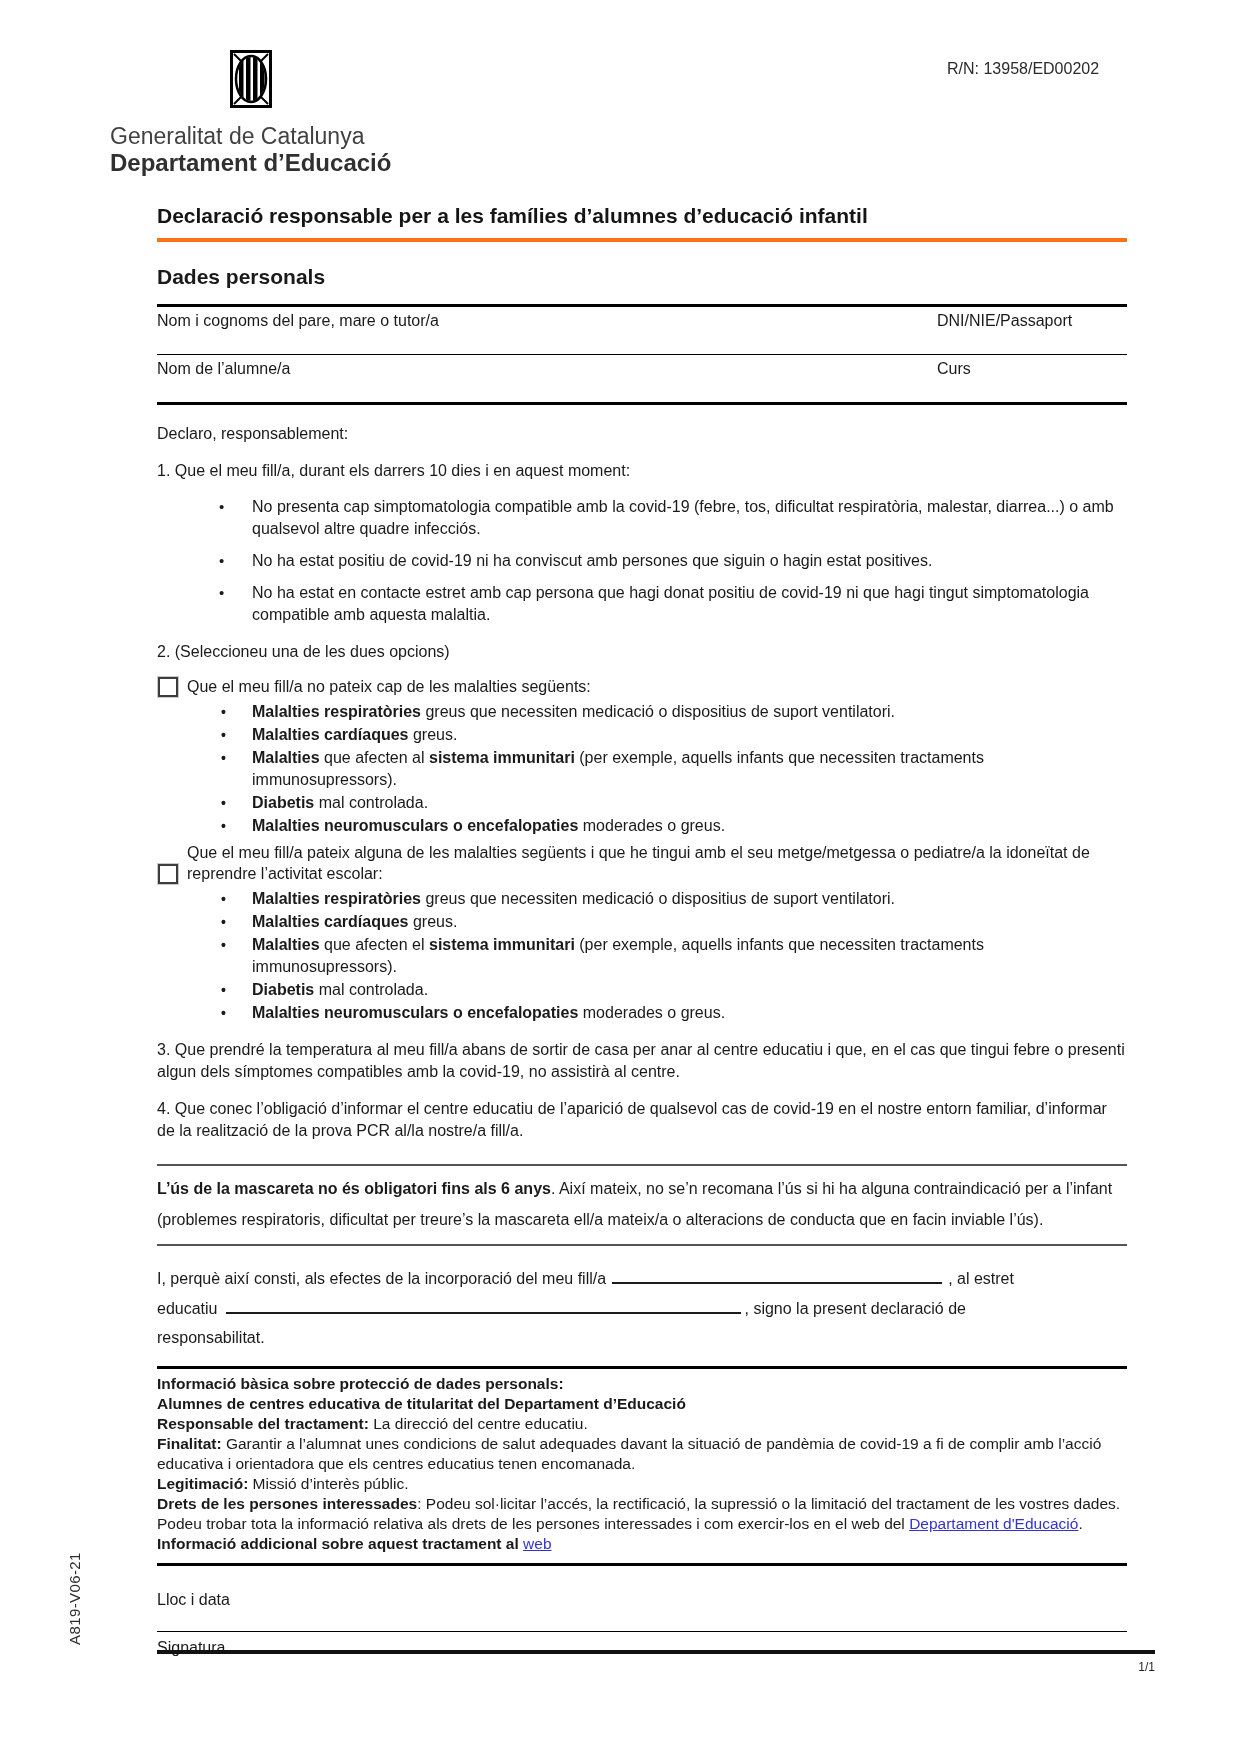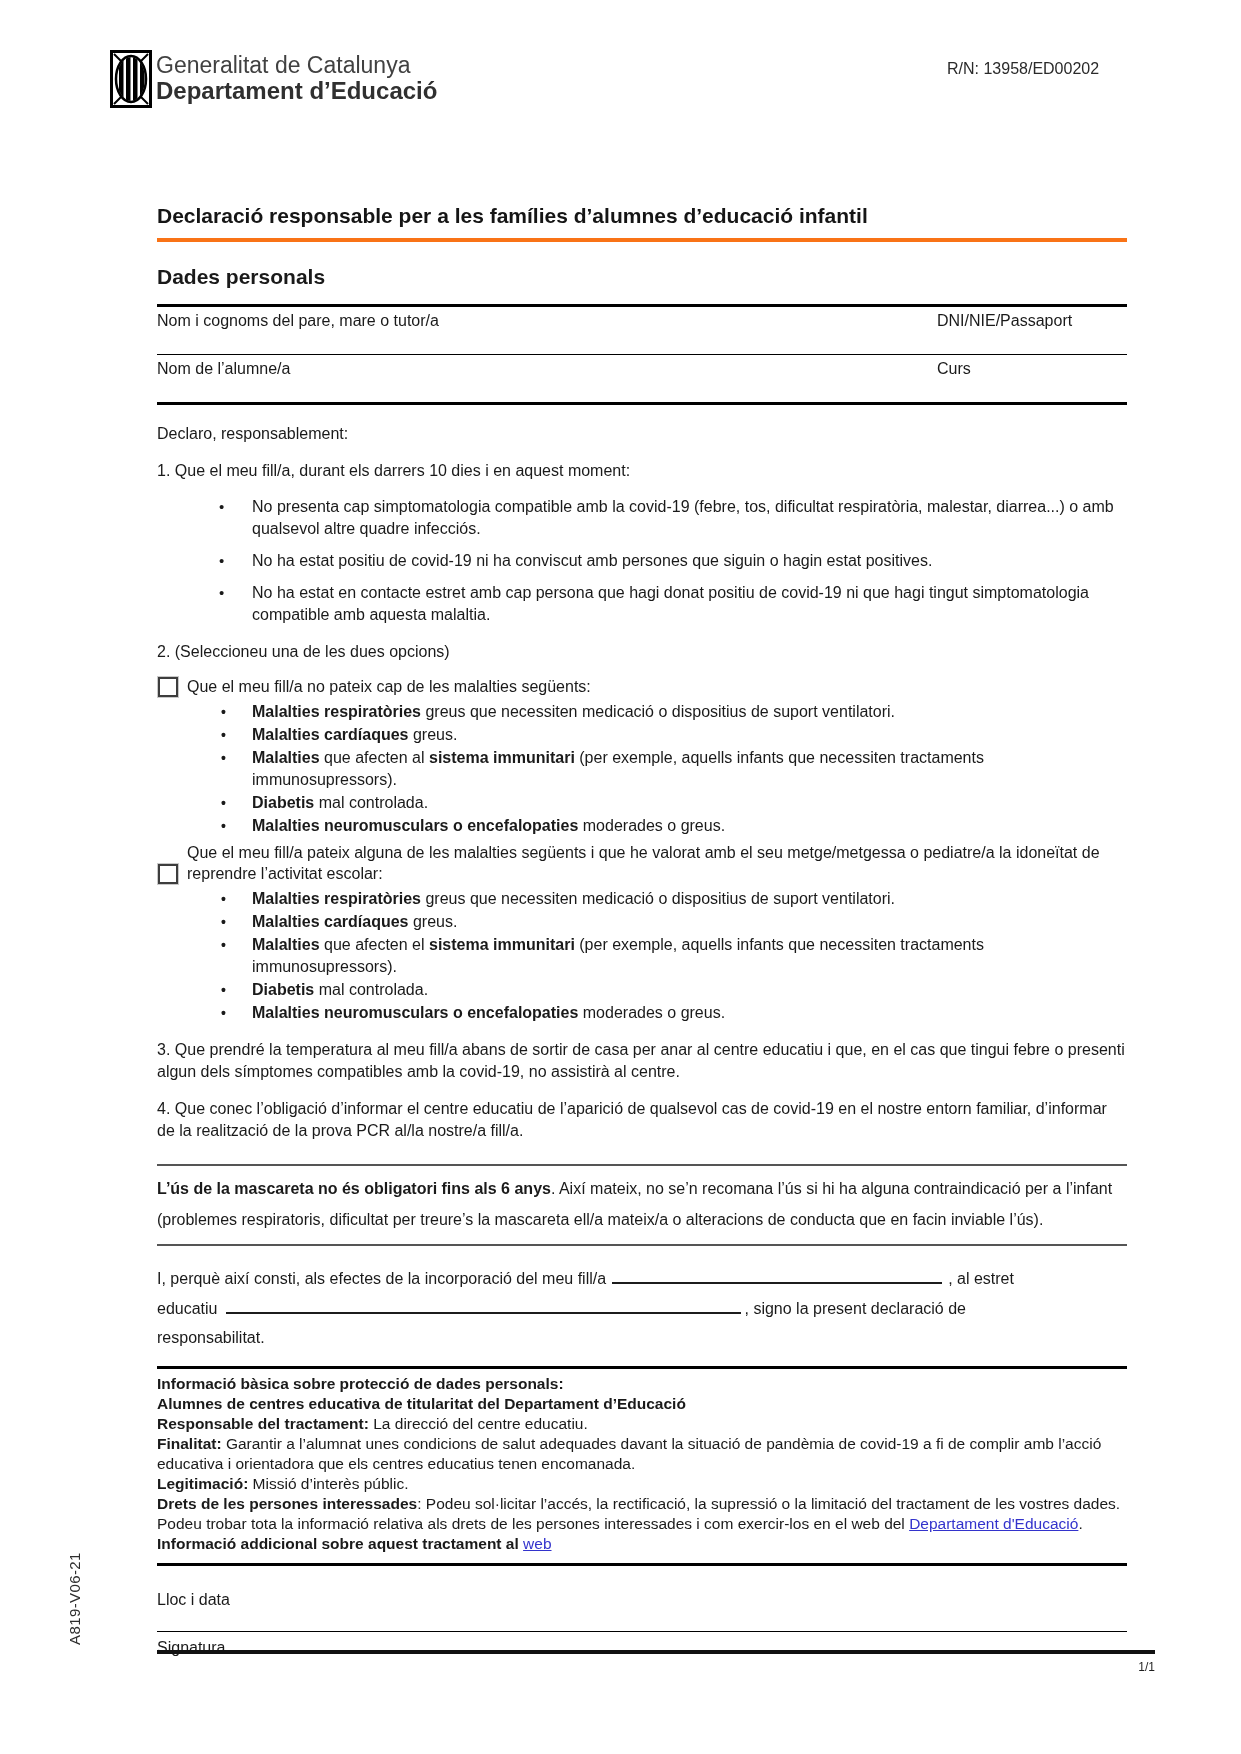--- a/index.html
+++ b/index.html
@@ -2,21 +2,21 @@
 <html lang="ca" style="--link: #3333cc;"><head>
 <meta charset="utf-8">
 <style>
   html,body { margin:0; padding:0; background:#fff; }
   .page {
     position:relative; width:1241px; height:1754px; background:#ffffff;
     font-family:"Liberation Sans", sans-serif; color:#1a1a1a; overflow:hidden;
   }
 
   
-  .brand { position:absolute; left:110px; top:50px; display:flex; align-items:center; gap:4px; }
+  .brand { position:absolute; left:110px; top:50px; display:flex; align-items:center; gap:16px;flex-direction:column; }
   .brand-icon { width:42px; height:58px; flex:0 0 auto; }
   .brand-text { line-height:1.12; }
   .brand-l1 { font-size:23px; color:#414141; }
   .brand-l2 { font-size:24px; font-weight:bold; color:#303030; }
   .refnum { position:absolute; left:947px; top:60px; font-size:16px; color:#2a2a2a; }
 
   
   .content { position:absolute; left:157px; top:0; width:970px; }
 
   .doc-title { margin:203px 0 0; font-size:21px; line-height:26px; font-weight:bold;
@@ -140,21 +140,21 @@
     <ul class="diseases">
       <li><b>Malalties respiratòries</b><span> greus que necessiten medicació o dispositius de suport ventilatori.</span><b></b><span></span></li>
       <li><b>Malalties cardíaques</b><span> greus.</span><b></b><span></span></li>
       <li><b>Malalties</b><span> que afecten al </span><b>sistema immunitari</b><span> (per exemple, aquells infants que necessiten tractaments immunosupressors).</span></li>
       <li><b>Diabetis</b><span> mal controlada.</span><b></b><span></span></li>
       <li><b>Malalties neuromusculars o encefalopaties</b><span> moderades o greus.</span><b></b><span></span></li>
     </ul>
 
     <div class="opt opt2">
       <span class="cb"></span>
-      <span class="opt-label">Que el meu fill/a pateix alguna de les malalties següents i que he valorat amb el seu metge/metgessa o pediatre/a la idoneïtat de reprendre l’activitat escolar:</span>
+      <span class="opt-label">Que el meu fill/a pateix alguna de les malalties següents i que he tingui amb el seu metge/metgessa o pediatre/a la idoneïtat de reprendre l’activitat escolar:</span>
     </div>
     <ul class="diseases">
       <li><b>Malalties respiratòries</b><span> greus que necessiten medicació o dispositius de suport ventilatori.</span><b></b><span></span></li>
       <li><b>Malalties cardíaques</b><span> greus.</span><b></b><span></span></li>
       <li><b>Malalties</b><span> que afecten el </span><b>sistema immunitari</b><span> (per exemple, aquells infants que necessiten tractaments immunosupressors).</span></li>
       <li><b>Diabetis</b><span> mal controlada.</span><b></b><span></span></li>
       <li><b>Malalties neuromusculars o encefalopaties</b><span> moderades o greus.</span><b></b><span></span></li>
     </ul>
 
     <p class="p p-num">3. Que prendré la temperatura al meu fill/a abans de sortir de casa per anar al centre educatiu i que, en el cas que tingui febre o presenti algun dels símptomes compatibles amb la covid-19, no assistirà al centre.</p>

